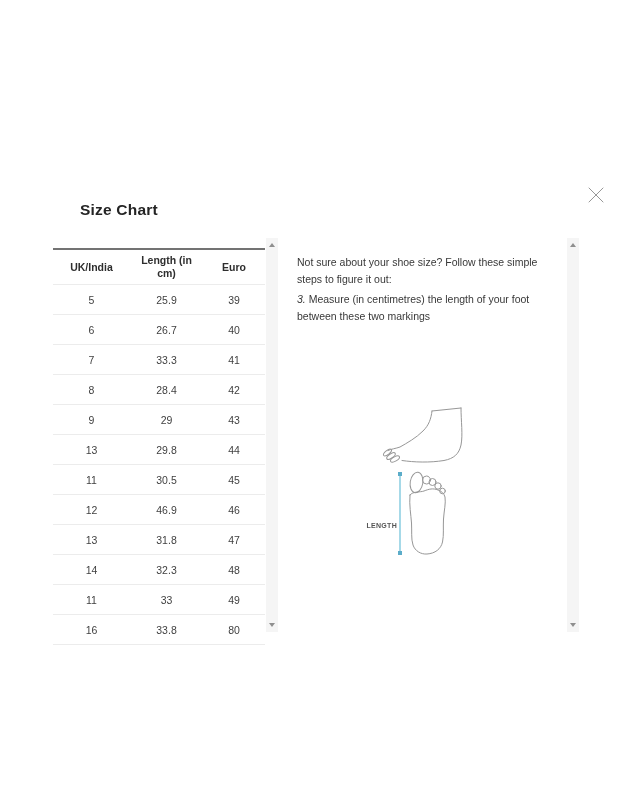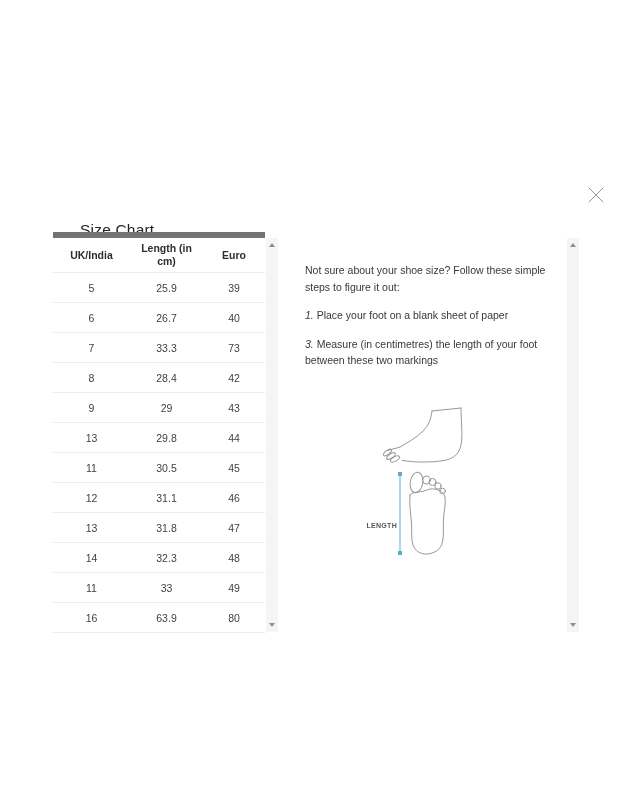--- a/index.html
+++ b/index.html
@@ -5,33 +5,33 @@
   html,body { margin:0; padding:0; }
   body {
     width:637px; height:800px; background:#ffffff; position:relative;
     font-family:"Liberation Sans","DejaVu Sans",sans-serif; overflow:hidden;
     -webkit-font-smoothing:antialiased;
   }
 
   
   .modal-title {
     position:absolute; left:80px; top:201px;
-    font-size:15.5px; font-weight:normal; color:#242424; letter-spacing:0.2px;margin-top:20px;
+    font-size:15.5px; font-weight:bold; color:#242424; letter-spacing:0.2px;
   }
 
   
   .close-btn {
     position:absolute; left:583px; top:182px; width:26px; height:26px;
     background:none; border:none; padding:2px; cursor:pointer; line-height:0;
   }
 
   
   .size-table {
-    position:absolute; left:53px; top:232px; width:212px;
-    border-collapse:collapse; border-top:6px solid #737373;
+    position:absolute; left:53px; top:248px; width:212px;
+    border-collapse:collapse; border-top:2px solid #737373;
   }
   .size-table th {
     font-size:10.5px; font-weight:bold; color:#2e2e2e;
     padding:4px 2px; line-height:13px; height:26px;
     border-bottom:1px solid #ececec; text-align:center; vertical-align:middle;
   }
   .size-table td {
     font-size:10.5px; color:#3f3f3f; text-align:center; vertical-align:middle;
     height:29px; padding:0 2px; border-bottom:1px solid #ececec;
   }
@@ -53,21 +53,21 @@
     margin-bottom:5px; width:0; height:0;
     border-left:3px solid transparent; border-right:3px solid transparent;
     border-top:4px solid #8f8f8f;
   }
 
   
   .info {
     position:absolute; left:293px; top:250px; width:272px;
     font-size:10.5px; line-height:16.5px; color:#383838;
   }
-  .info .intro, .info .step { margin:12px; }
+  .info .intro, .info .step { margin:4px; }
   .step-num { font-style:italic; }
 
   
   .diagram { position:absolute; left:350px; top:400px; width:130px; height:162px; }
   .foot-side { position:absolute; left:31px; top:5px; }
   .foot-sole { position:absolute; left:55px; top:69px; }
   .measure-line { position:absolute; left:49px; top:74px; width:2px; height:77px; background:#a6d9e8; }
   .measure-dot { position:absolute; left:48px; width:4px; height:4px; background:#5bacc9; }
   .measure-dot.top { top:72px; }
   .measure-dot.bottom { top:151px; }
@@ -109,21 +109,21 @@
         <td>39</td>
       </tr>
       <tr>
         <td>6</td>
         <td>26.7</td>
         <td>40</td>
       </tr>
       <tr>
         <td>7</td>
         <td>33.3</td>
-        <td>73</td>
+        <td>41</td>
       </tr>
       <tr>
         <td>8</td>
         <td>28.4</td>
         <td>42</td>
       </tr>
       <tr>
         <td>9</td>
         <td>29</td>
         <td>43</td>
@@ -133,55 +133,54 @@
         <td>29.8</td>
         <td>44</td>
       </tr>
       <tr>
         <td>11</td>
         <td>30.5</td>
         <td>45</td>
       </tr>
       <tr>
         <td>12</td>
-        <td>31.1</td>
+        <td>46.9</td>
         <td>46</td>
       </tr>
       <tr>
         <td>13</td>
         <td>31.8</td>
         <td>47</td>
       </tr>
       <tr>
         <td>14</td>
         <td>32.3</td>
         <td>48</td>
       </tr>
       <tr>
         <td>11</td>
         <td>33</td>
         <td>49</td>
       </tr>
       <tr>
         <td>16</td>
-        <td>63.9</td>
+        <td>33.8</td>
         <td>80</td>
       </tr>
     </tbody>
 </table>
 
 <div class="scrollbar sb-left">
   <span class="sb-up"></span>
   <span class="sb-down"></span>
 </div>
 
 <div class="info">
   <p class="intro">Not sure about your shoe size? Follow these simple steps to figure it out:</p>
   <div>
-      <p class="step"><span class="step-num">1.</span> Place your foot on a blank sheet of paper</p>
       <p class="step"><span class="step-num">3.</span> Measure (in centimetres) the length of your foot between these two markings</p>
     </div>
 </div>
 
 <div class="diagram">
   <svg class="foot-side" width="84" height="62" viewBox="0 0 84 62">
     <path class="outline" d="M51,6 L80,3" stroke="#979797"></path>
     <path class="outline" d="M51,6 C50,14 48,20 42,26 C35,33 26,38 19,42 C15,43.5 10,44 7,45.5" stroke="#979797"></path>
     <path class="outline" d="M80,3 C80,16 82,30 80,40 C78,49 73,53.5 63,55.5 C49,57.8 33,57.3 21,55.5" stroke="#979797"></path>
     <ellipse class="outline" cx="6.5" cy="47.5" rx="4.8" ry="2" transform="rotate(-38 6.5 47.5)" stroke="#979797"></ellipse>

